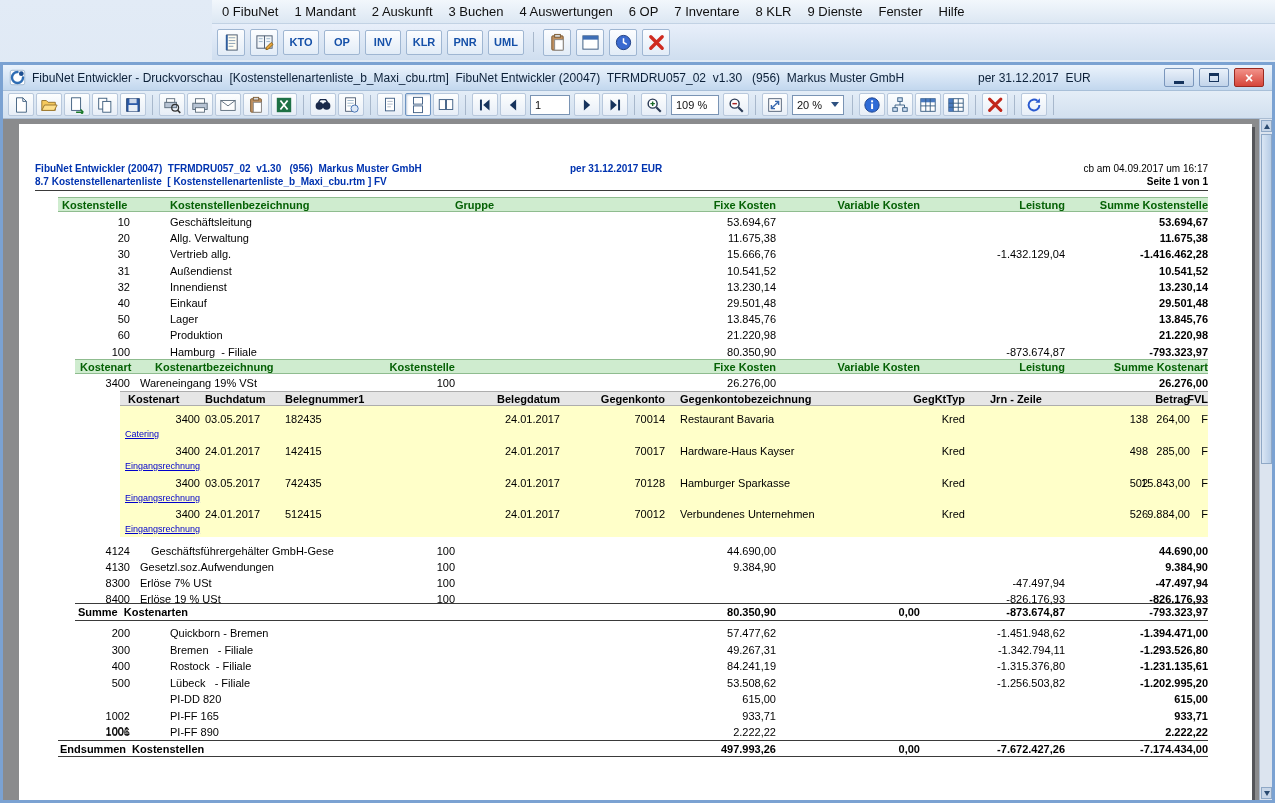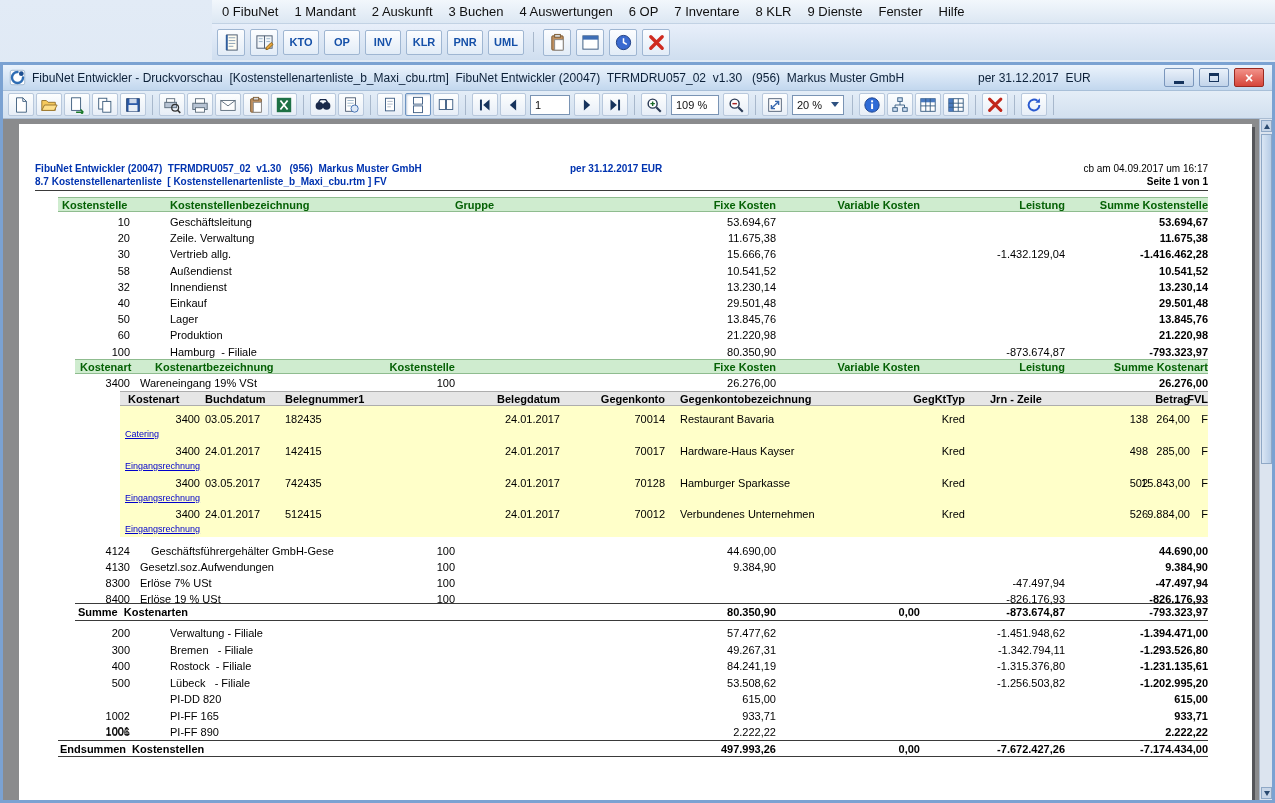--- a/index.html
+++ b/index.html
@@ -435,29 +435,29 @@
           <div class="rtxt ghl " style="top: 75px; left: 436px;">Gruppe</div>
           <div class="rtxt ghl " style="top: 75px; right: 476px;">Fixe Kosten</div>
           <div class="rtxt ghl " style="top: 75px; right: 332px;">Variable Kosten</div>
           <div class="rtxt ghl " style="top: 75px; right: 187px;">Leistung</div>
           <div class="rtxt ghl " style="top: 75px; right: 44px;">Summe Kostenstelle</div>
           <div class="rtxt" style="top: 92px; right: 1122px;">10</div>
           <div class="rtxt" style="top: 92px; left: 151px;">Geschäftsleitung</div>
           <div class="rtxt" style="top: 92px; right: 476px;">53.694,67</div>
           <div class="rtxt b" style="top: 92px; right: 44px;">53.694,67</div>
           <div class="rtxt" style="top: 108px; right: 1122px;">20</div>
-          <div class="rtxt" style="top: 108px; left: 151px;">Zeile. Verwaltung</div>
+          <div class="rtxt" style="top: 108px; left: 151px;">Allg. Verwaltung</div>
           <div class="rtxt" style="top: 108px; right: 476px;">11.675,38</div>
           <div class="rtxt b" style="top: 108px; right: 44px;">11.675,38</div>
           <div class="rtxt" style="top: 124px; right: 1122px;">30</div>
           <div class="rtxt" style="top: 124px; left: 151px;">Vertrieb allg.</div>
           <div class="rtxt" style="top: 124px; right: 476px;">15.666,76</div>
           <div class="rtxt" style="top: 124px; right: 187px;">-1.432.129,04</div>
           <div class="rtxt b" style="top: 124px; right: 44px;">-1.416.462,28</div>
-          <div class="rtxt" style="top: 141px; right: 1122px;">58</div>
+          <div class="rtxt" style="top: 141px; right: 1122px;">31</div>
           <div class="rtxt" style="top: 141px; left: 151px;">Außendienst</div>
           <div class="rtxt" style="top: 141px; right: 476px;">10.541,52</div>
           <div class="rtxt b" style="top: 141px; right: 44px;">10.541,52</div>
           <div class="rtxt" style="top: 157px; right: 1122px;">32</div>
           <div class="rtxt" style="top: 157px; left: 151px;">Innendienst</div>
           <div class="rtxt" style="top: 157px; right: 476px;">13.230,14</div>
           <div class="rtxt b" style="top: 157px; right: 44px;">13.230,14</div>
           <div class="rtxt" style="top: 173px; right: 1122px;">40</div>
           <div class="rtxt" style="top: 173px; left: 151px;">Einkauf</div>
           <div class="rtxt" style="top: 173px; right: 476px;">29.501,48</div>
@@ -560,21 +560,21 @@
           <div class="rtxt" style="top: 469px; left: 121px;">Erlöse 19 % USt</div>
           <div class="rtxt" style="top: 469px; right: 797px;">100</div>
           <div class="rtxt" style="top: 469px; right: 187px;">-826.176,93</div>
           <div class="rtxt b" style="top: 469px; right: 44px;">-826.176,93</div>
           <div class="rtxt b" style="top: 482px; left: 59px;">Summe  Kostenarten</div>
           <div class="rtxt b" style="top: 482px; right: 476px;">80.350,90</div>
           <div class="rtxt b" style="top: 482px; right: 332px;">0,00</div>
           <div class="rtxt b" style="top: 482px; right: 187px;">-873.674,87</div>
           <div class="rtxt b" style="top: 482px; right: 44px;">-793.323,97</div>
           <div class="rtxt" style="top: 503px; right: 1122px;">200</div>
-          <div class="rtxt" style="top: 503px; left: 151px;">Verwaltung - Filiale</div>
+          <div class="rtxt" style="top: 503px; left: 151px;">Quickborn - Bremen</div>
           <div class="rtxt" style="top: 503px; right: 476px;">57.477,62</div>
           <div class="rtxt" style="top: 503px; right: 187px;">-1.451.948,62</div>
           <div class="rtxt b" style="top: 503px; right: 44px;">-1.394.471,00</div>
           <div class="rtxt" style="top: 520px; right: 1122px;">300</div>
           <div class="rtxt" style="top: 520px; left: 151px;">Bremen   - Filiale</div>
           <div class="rtxt" style="top: 520px; right: 476px;">49.267,31</div>
           <div class="rtxt" style="top: 520px; right: 187px;">-1.342.794,11</div>
           <div class="rtxt b" style="top: 520px; right: 44px;">-1.293.526,80</div>
           <div class="rtxt" style="top: 536px; right: 1122px;">400</div>
           <div class="rtxt" style="top: 536px; left: 151px;">Rostock  - Filiale</div>

